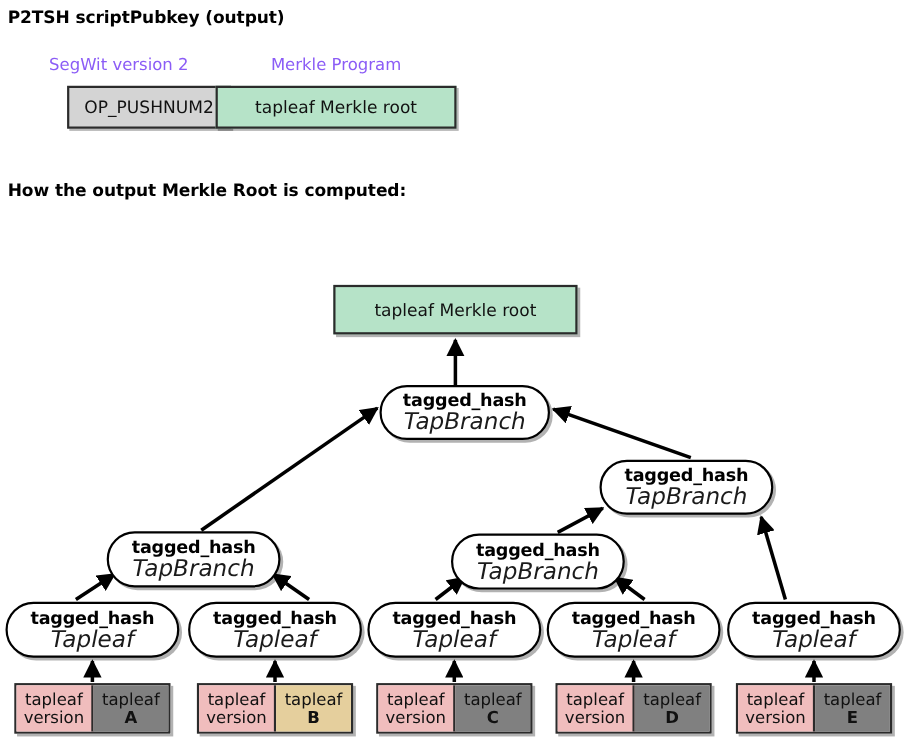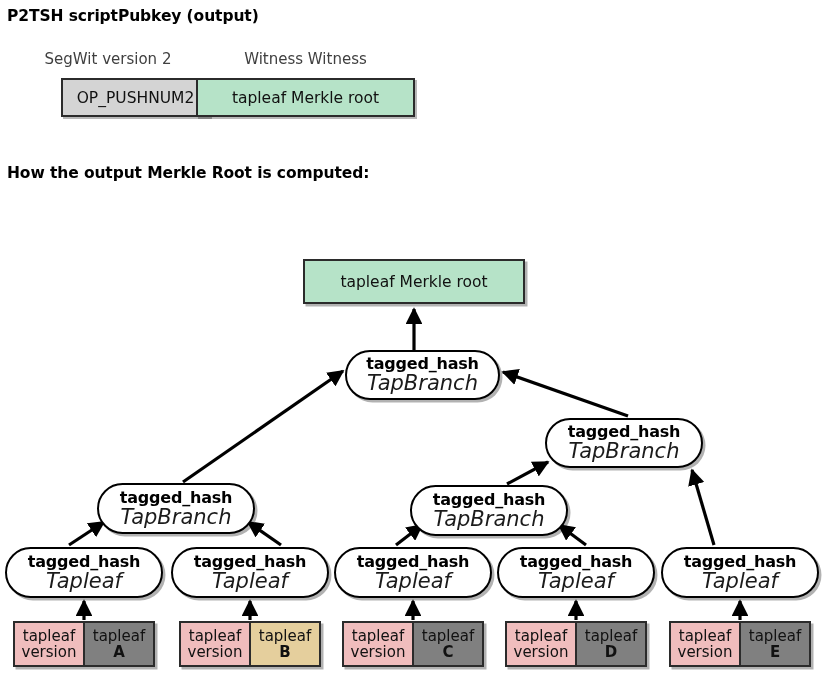--- a/index.html
+++ b/index.html
@@ -30,21 +30,21 @@
     font-size: 15.5px;
     letter-spacing: -0.1px;
     white-space: nowrap;
   }
 
   
   .caption {
     font-size: 15px;
     white-space: nowrap;
     text-align: center;
-    color: #404040;
+    color: #8b5cf6;
   }
   .chip {
     box-sizing: border-box;
     border: 2px solid #2b2b2b;
     display: flex;
     align-items: center;
     justify-content: center;
     font-size: 15.5px;
     color: #111111;
     box-shadow: 2px 2px 0 rgba(0,0,0,0.28);
@@ -132,21 +132,21 @@
 </head>
 <body>
 
 <div id="stage">
 
   <div class="abs heading" style="left:7px; top:7px;">P2TSH scriptPubkey (output)</div>
 
   <div class="abs caption" style="left:22px; top:50px; width:172px;">SegWit version 2</div>
   <div class="abs chip chip-gray" style="left:33px; top:78px; width:149px; height:39px;">OP_PUSHNUM2</div>
 
-  <div class="abs caption" style="left:196px; top:50px; width:219px;">Witness Witness</div>
+  <div class="abs caption" style="left:196px; top:50px; width:219px;">Merkle Program</div>
   <div class="abs chip chip-green" style="left:196px; top:78px; width:219px; height:39px;">tapleaf Merkle root</div>
 
   <div class="abs heading" style="left:7px; top:164px;">How the output Merkle Root is computed:</div>
 
   <svg id="edges" viewBox="0 0 832 679">
     <defs>
       <marker id="ah" viewBox="0 0 10 10" refX="9" refY="5" markerWidth="5.2" markerHeight="5.2" orient="auto-start-reverse">
         <path d="M 0 0 L 10 5 L 0 10 z" fill="#000"></path>
       </marker>
     </defs>

